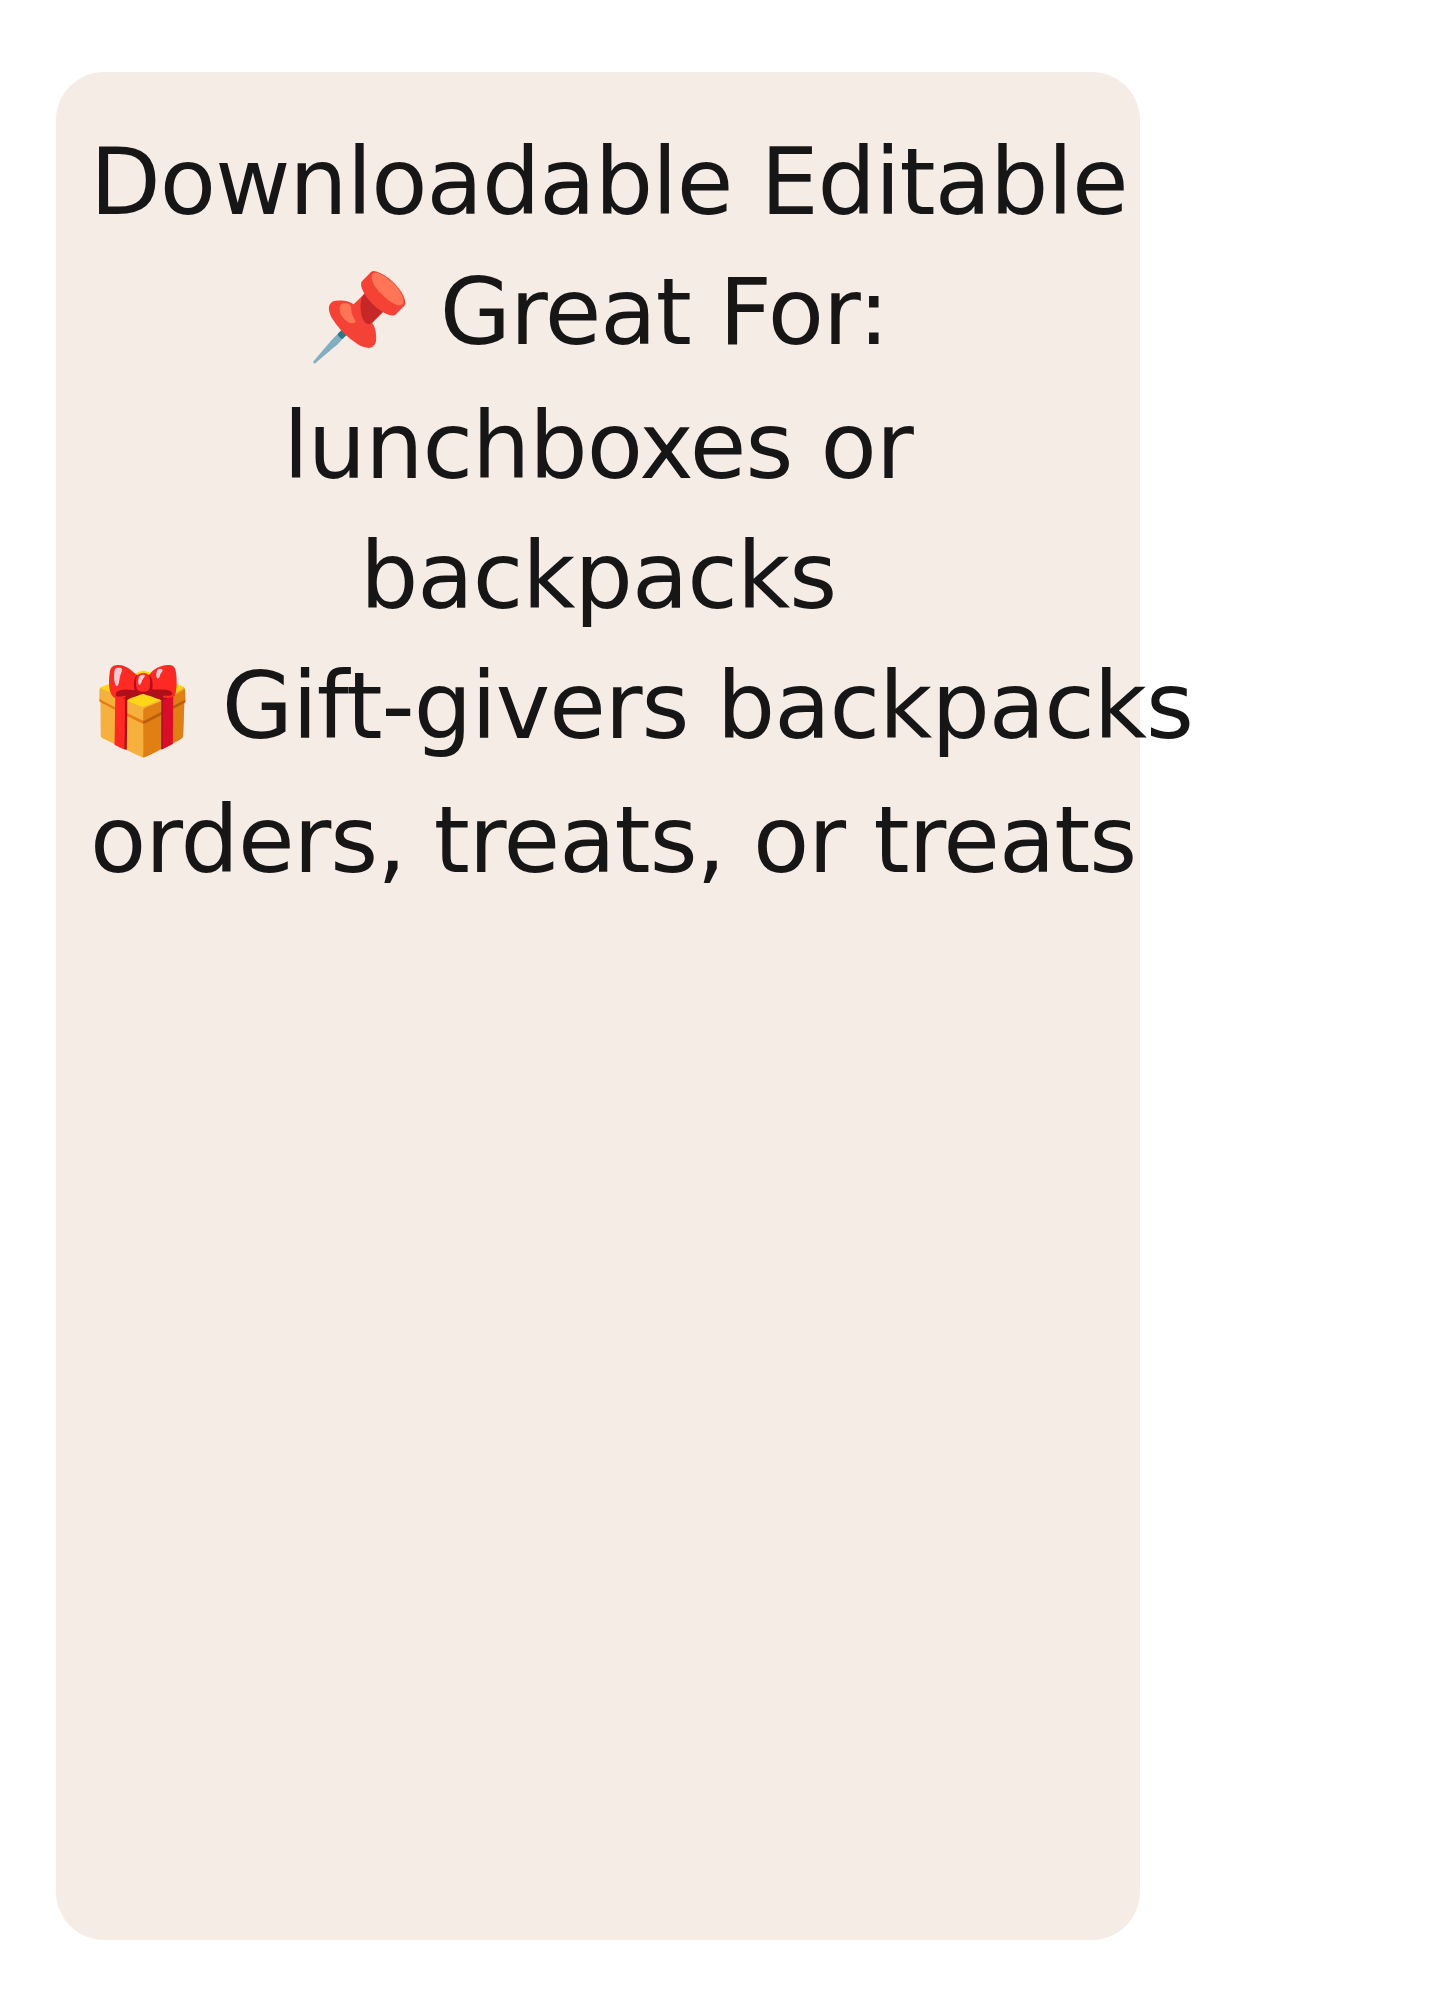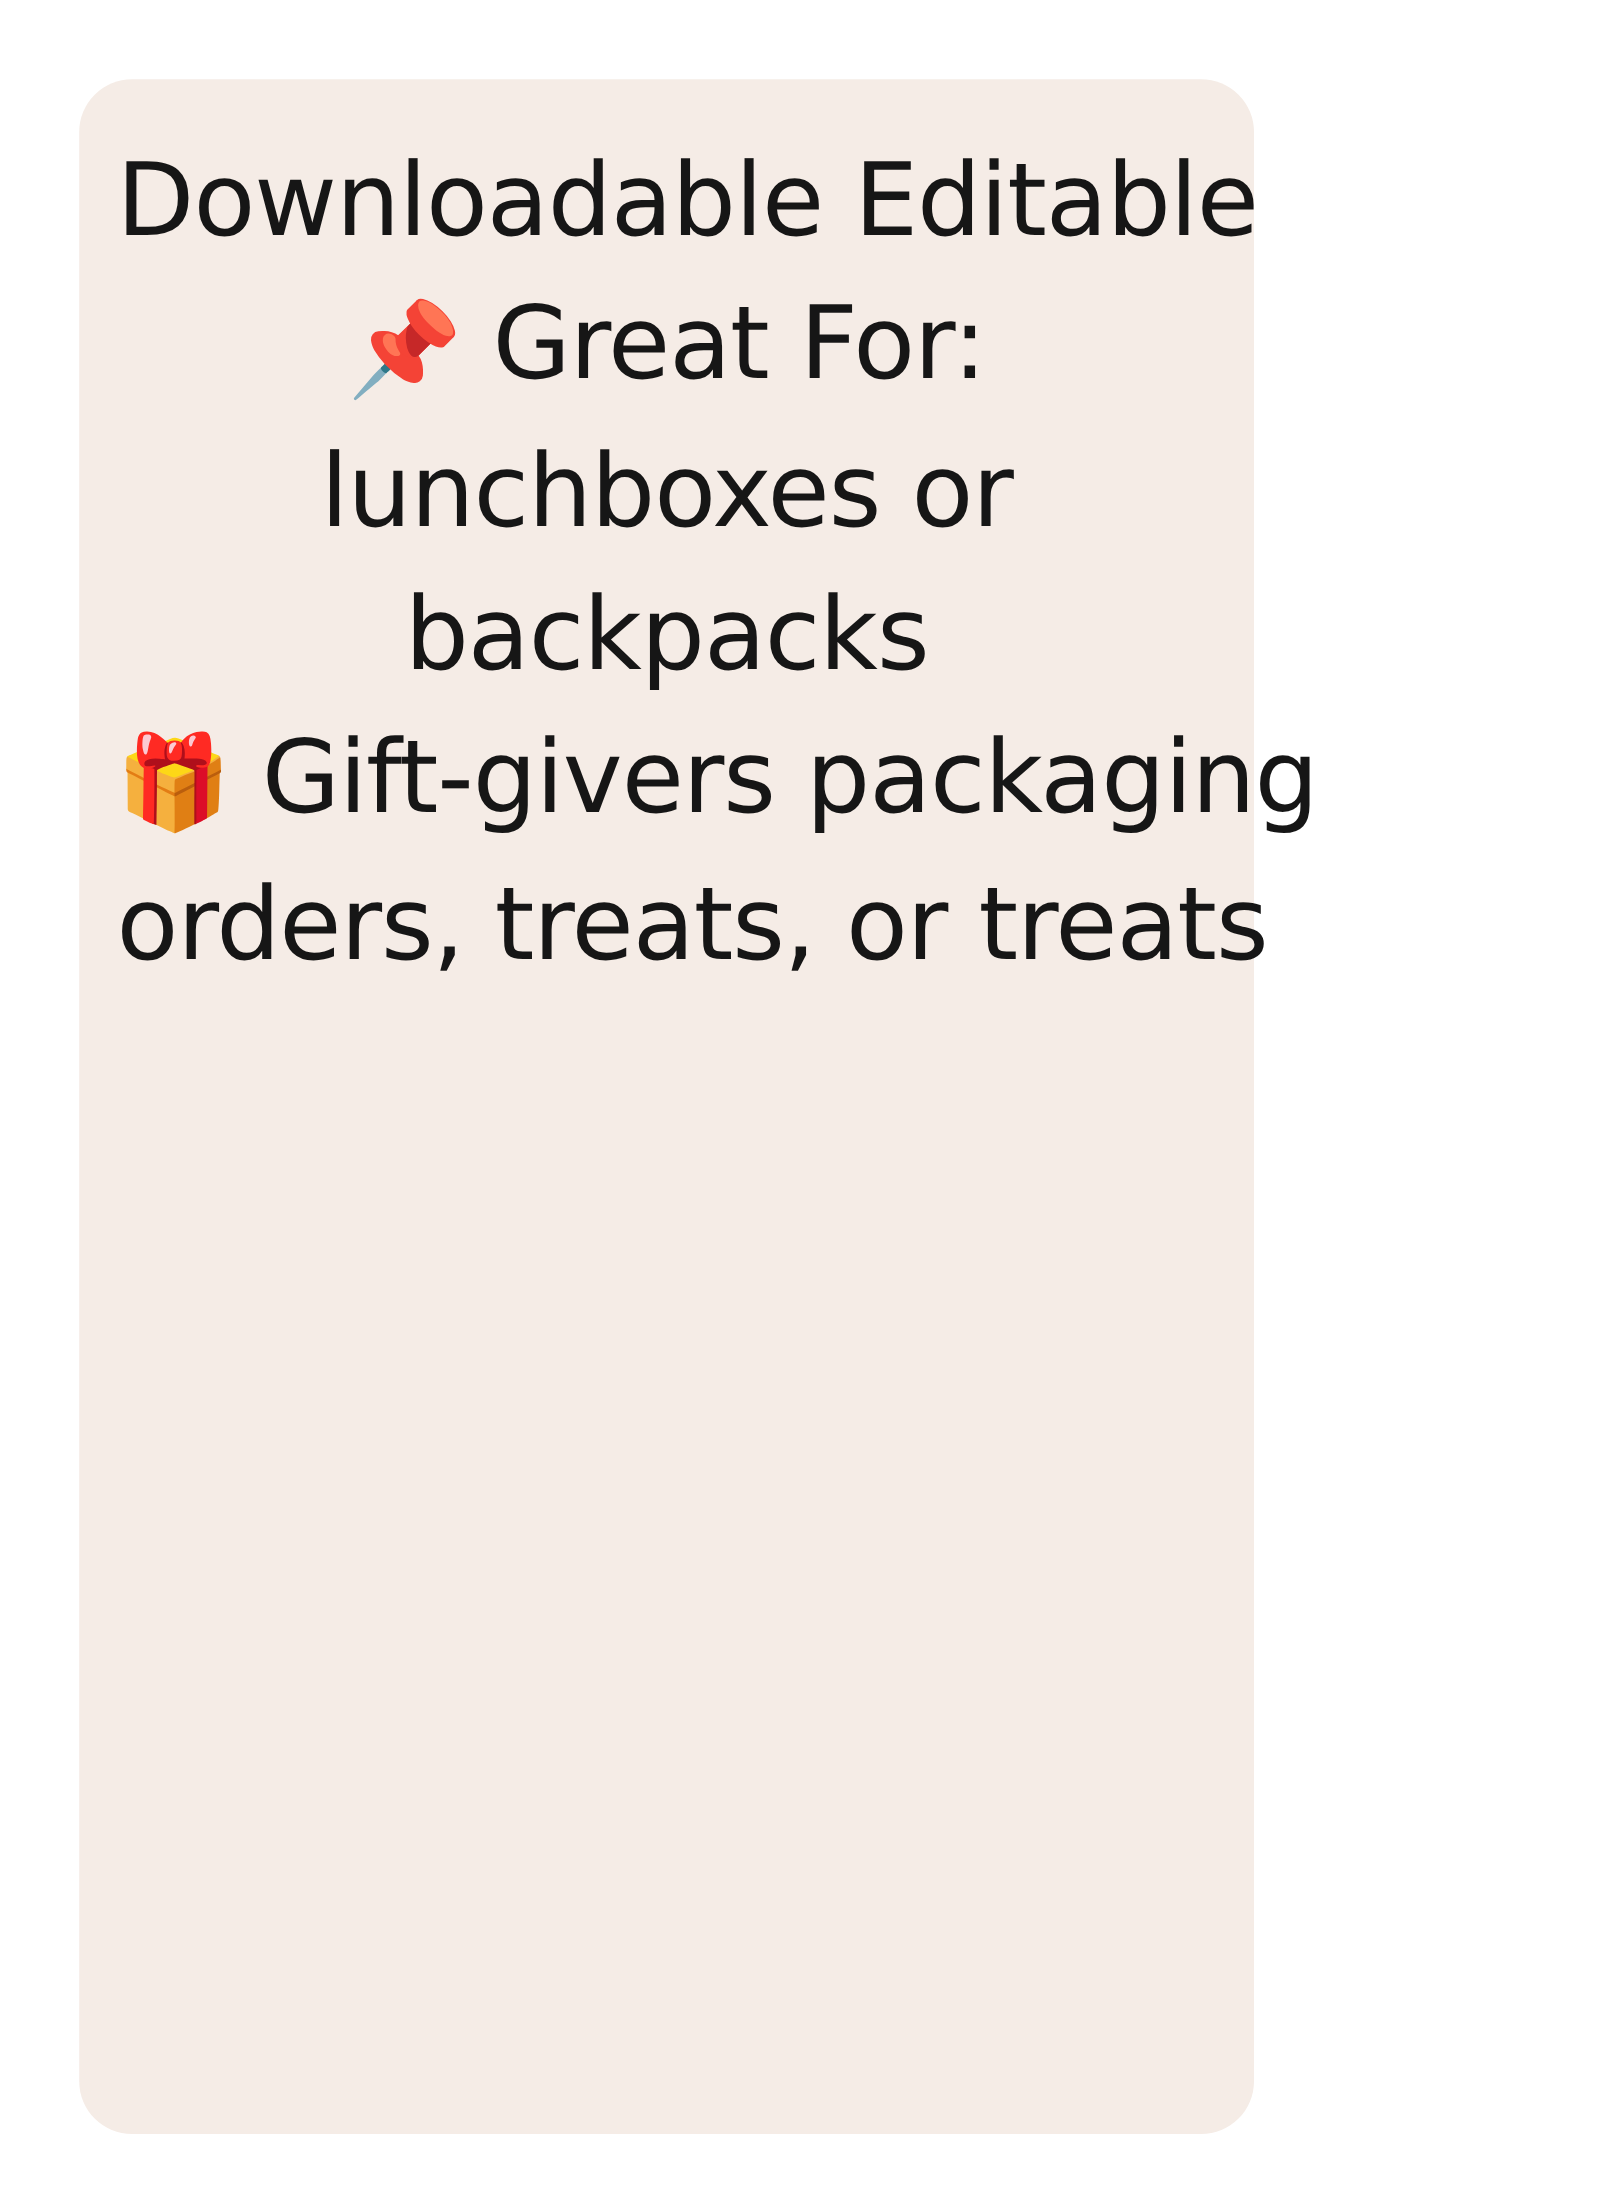--- a/index.html
+++ b/index.html
@@ -13,21 +13,21 @@
     font-family: "DejaVu Sans", sans-serif;
     overflow: hidden;
   }
 
   .page {
     position: relative;
     width: 1196px;
     height: 2000px;
     background: #ffffff;
     box-sizing: border-box;
-    padding: 72px 56px 60px 72px;
+    padding: 72px 56px 60px 56px;
     border-radius: 23px;
   }
 
   .card {
     position: relative;
     width: 100%;
     height: 100%;
     background: #f5ece6;
     border-radius: 48px;
     box-sizing: border-box;
@@ -72,18 +72,18 @@
     <div class="lines">
 
       <div class="line">Downloadable Editable</div>
 
       <div class="line"><span class="emoji">📌</span> <span>Great For:</span></div>
 
 
       <div class="line">lunchboxes or</div>
       <div class="line">backpacks</div>
 
-      <div class="line"><span class="emoji">🎁</span> <span>Gift-givers packaging</span></div>
+      <div class="line"><span class="emoji">🎁</span> <span>Gift-givers backpacks</span></div>
       <div class="line">orders, treats, or treats</div>
 
     </div>
   </div>
 </div>
 
 </body></html>

